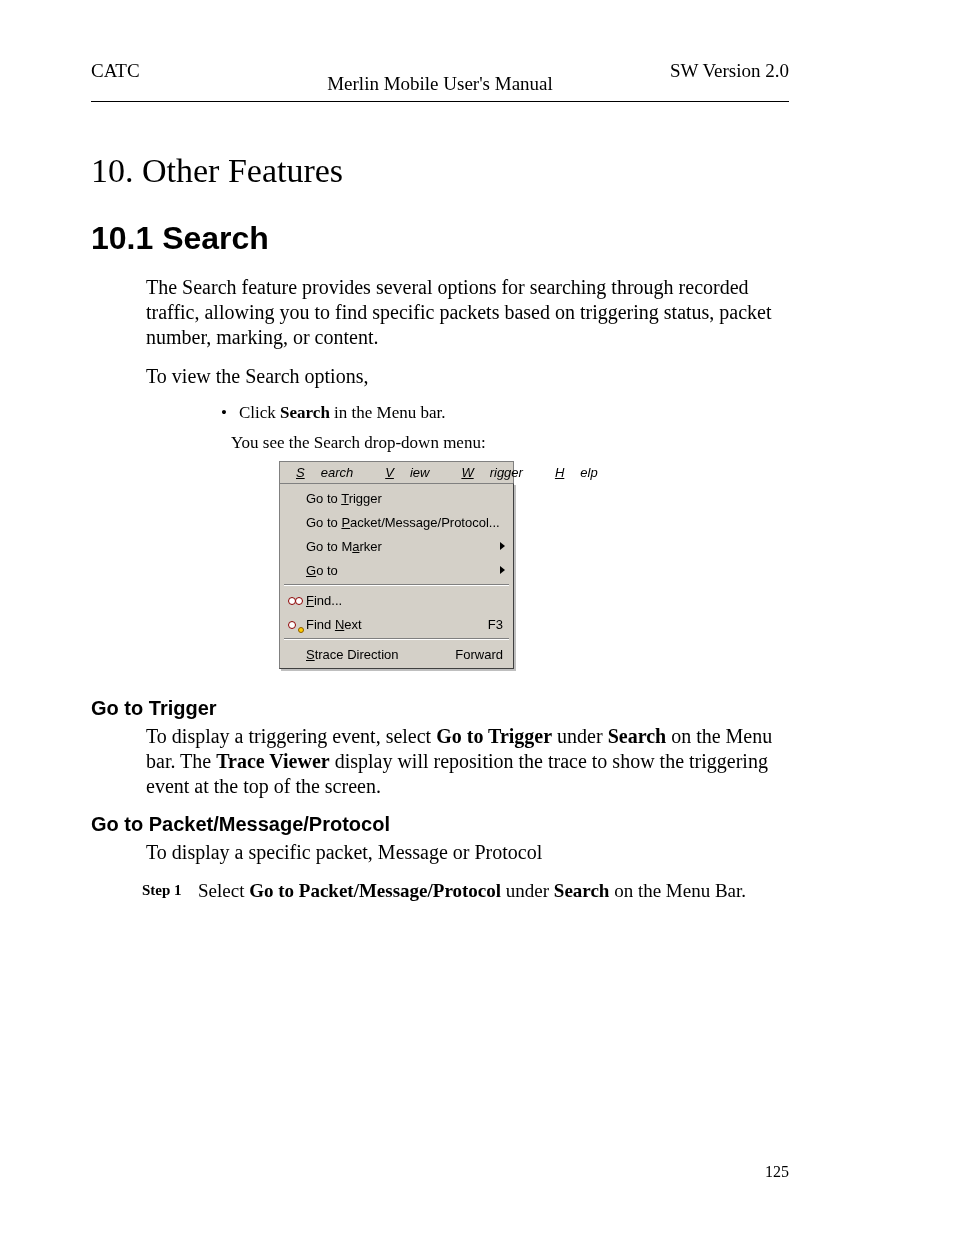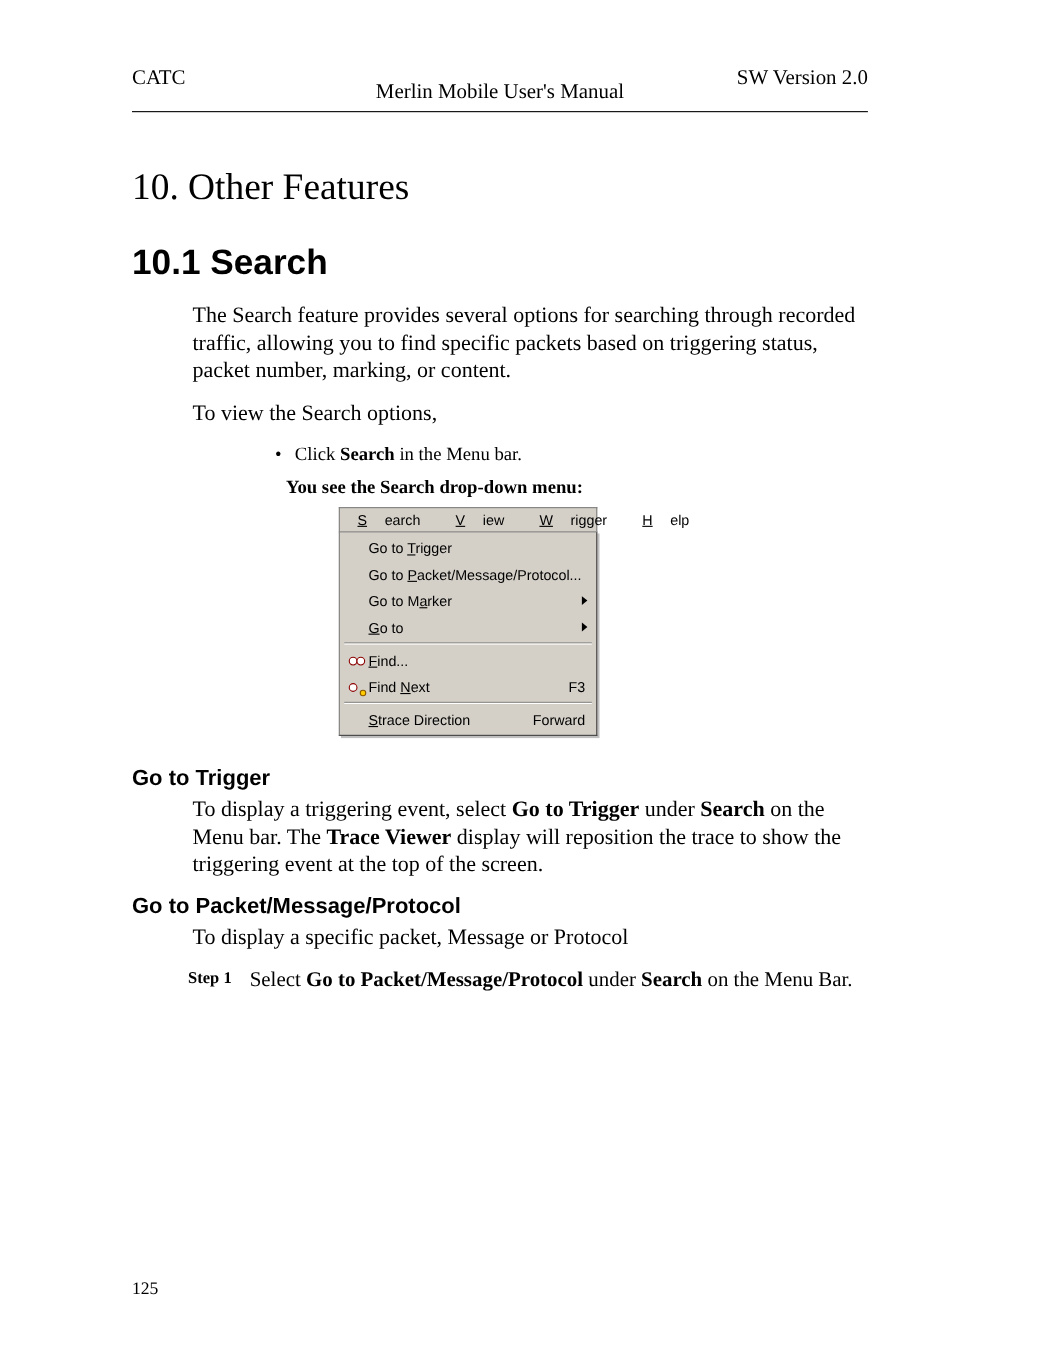--- a/index.html
+++ b/index.html
@@ -4,21 +4,21 @@
 <style>
   body {
     margin: 0;
     padding: 0;
     background: #fff;
     font-family: "Times New Roman", Times, serif;
     color: #000;
     width: 954px;
   }
   .page {
-    padding: 60px 165px 40px 120px;
+    padding: 60px 165px 40px 91px;
     box-sizing: border-box;
     width: 954px;
   }
   .header-row {
     display: flex;
     justify-content: space-between;
     font-size: 19px;
     margin-bottom: 6px;
   }
   .header-row div:nth-child(1){ text-align:left; flex:1;}
@@ -48,39 +48,39 @@
   .bullet-block {
     margin: 6px 0 10px 130px;
     font-size: 17px;
   }
   .bullet-row { display:flex; align-items:flex-start; }
   .bullet-dot { width:18px; flex-shrink:0; }
   .caption-line {
     margin-left: 140px;
     font-size: 17px;
     margin-bottom: 8px;
-    font-weight: bold;
   }
 
   
   .menu-wrap {
     margin: 0 0 28px 188px;
   }
   .menu-bar {
     display: flex;
     background: #d4d0c8;
     border: 1px solid #808080;
     border-bottom: none;
     font-family: Tahoma, Arial, sans-serif;
     font-size: 13px;
     width: 235px;
     box-sizing: border-box;
   }
   .menu-bar span {
     padding: 3px 8px;
+    font-style: italic;
   }
   .mnemonic { text-decoration: underline; }
   .dropdown {
     background: #d4d0c8;
     border: 1px solid #808080;
     border-right-color:#404040;
     border-bottom-color:#404040;
     width: 235px;
     box-sizing: border-box;
     font-family: Tahoma, Arial, sans-serif;
@@ -148,21 +148,21 @@
   .step-label {
     font-weight: bold;
     font-size: 15px;
     width: 56px;
     flex-shrink:0;
     padding-top:3px;
   }
   .step-text { flex:1; line-height:1.25; }
   .bold { font-weight: bold; }
   .footer {
-    text-align:left;
+    text-align:right;
     font-size:16px;
     margin-top:260px;
   }
 </style>
 </head>
 <body>
 
 <div class="page">
 
   <div class="header-row">

